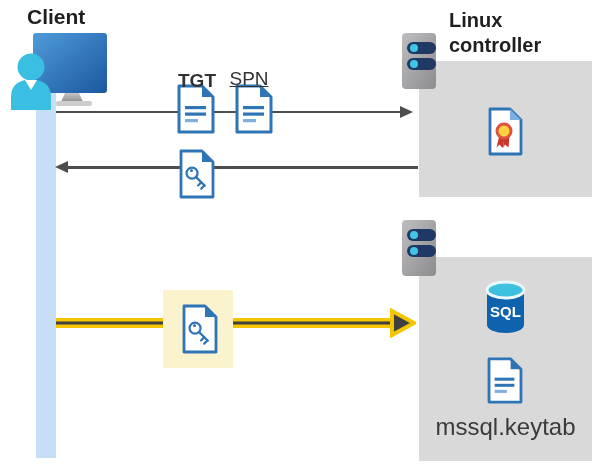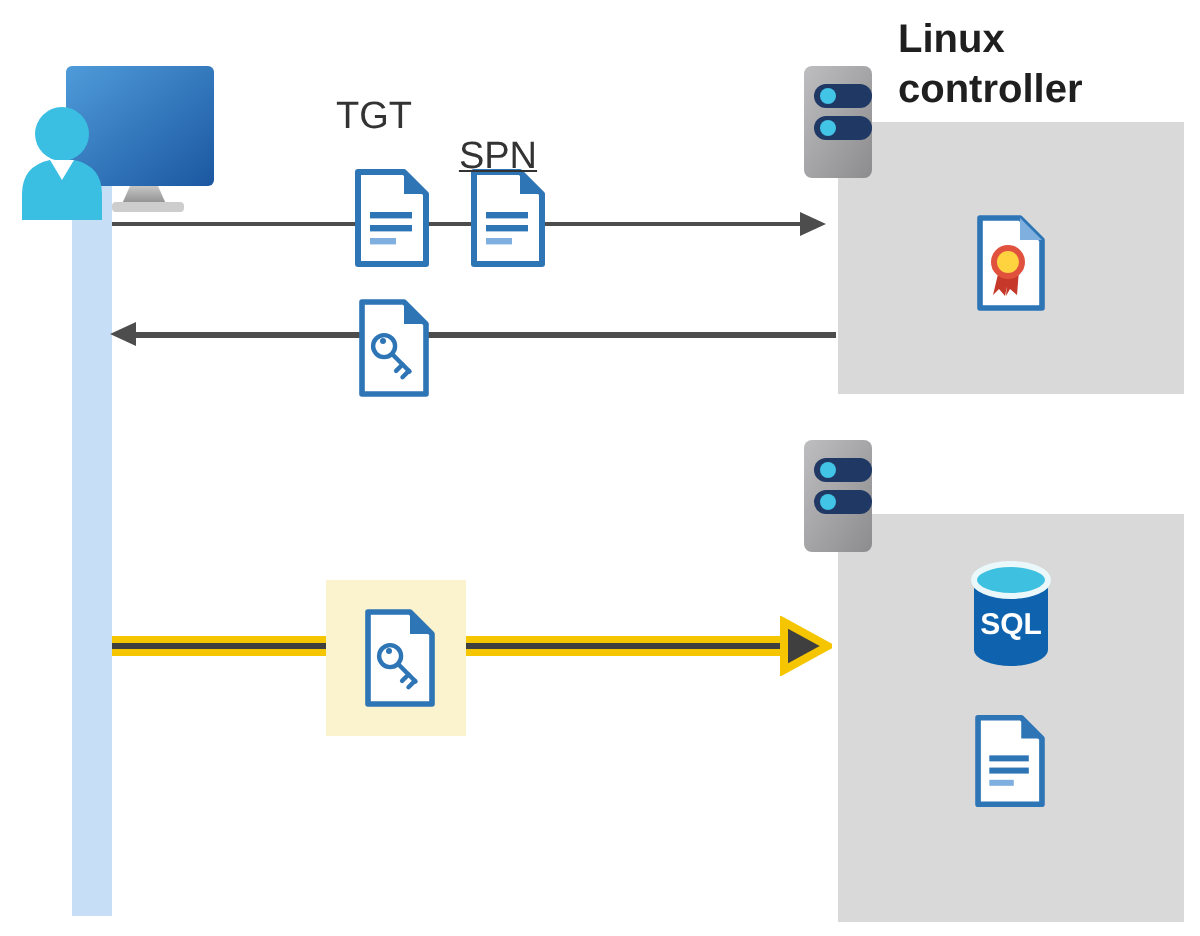--- a/index.html
+++ b/index.html
@@ -23,21 +23,21 @@
     border-left:13px solid #4d4d4d; border-top:6.5px solid transparent; border-bottom:6.5px solid transparent; }
   .arrow2-line { left:68px; top:166.2px; width:350px; }
   .arrow2-head { left:55px; top:161px; width:0; height:0;
     border-right:13px solid #4d4d4d; border-top:6.5px solid transparent; border-bottom:6.5px solid transparent; }
 
   .highlight-box { left:163px; top:290px; width:70px; height:78px; background:#faf3ce; }
 
   .lbl-client { left:27px; top:4px; font-size:21px; }
   .lbl-dc { left:449px; top:8px; width:145px; }
   .lbl-linux { left:449px; top:227px; width:150px; }
-  .lbl-tgt { left:168px; top:48px; width:48px; text-align:left; }
+  .lbl-tgt { left:168px; top:70px; width:48px; text-align:right;font-weight:bold; }
   .lbl-spn { left:225px; top:68px; width:48px; text-align:center;text-decoration:underline; }
   .lbl-keytab { left:419px; top:413px; width:173px; }
 </style>
 </head>
 <body>
 
 <svg width="0" height="0" style="position:absolute">
   <defs>
     <linearGradient id="gradMonitor" x1="0" y1="0" x2="1" y2="1">
       <stop offset="0" stop-color="#4f9bda"></stop>
@@ -154,17 +154,19 @@
   </svg>
 
   <svg class="abs" style="left:486px; top:357px;" width="38" height="47" viewBox="0 0 40 50">
     <path d="M3 2 H26 L37 13 V48 H3 Z" fill="#fff" stroke="#2e75b6" stroke-width="3" stroke-linejoin="round"></path>
     <polygon points="26,2 26,13 37,13" fill="#2e75b6"></polygon>
     <rect x="9" y="22" width="21" height="3.2" fill="#2e75b6"></rect>
     <rect x="9" y="28.5" width="21" height="3.2" fill="#2e75b6"></rect>
     <rect x="9" y="35" width="13" height="3.2" fill="#7fafdf"></rect>
   </svg>
 
+  <div class="abs bold-label lbl-client">Client</div>
   <div class="abs bold-label lbl-dc">Linux controller</div>
   <div class="abs small-label lbl-tgt">TGT</div>
   <div class="abs small-label lbl-spn">SPN</div>
+  <div class="abs keytab-label lbl-keytab">mssql.keytab</div>
 
 </div>
 
 </body></html>

